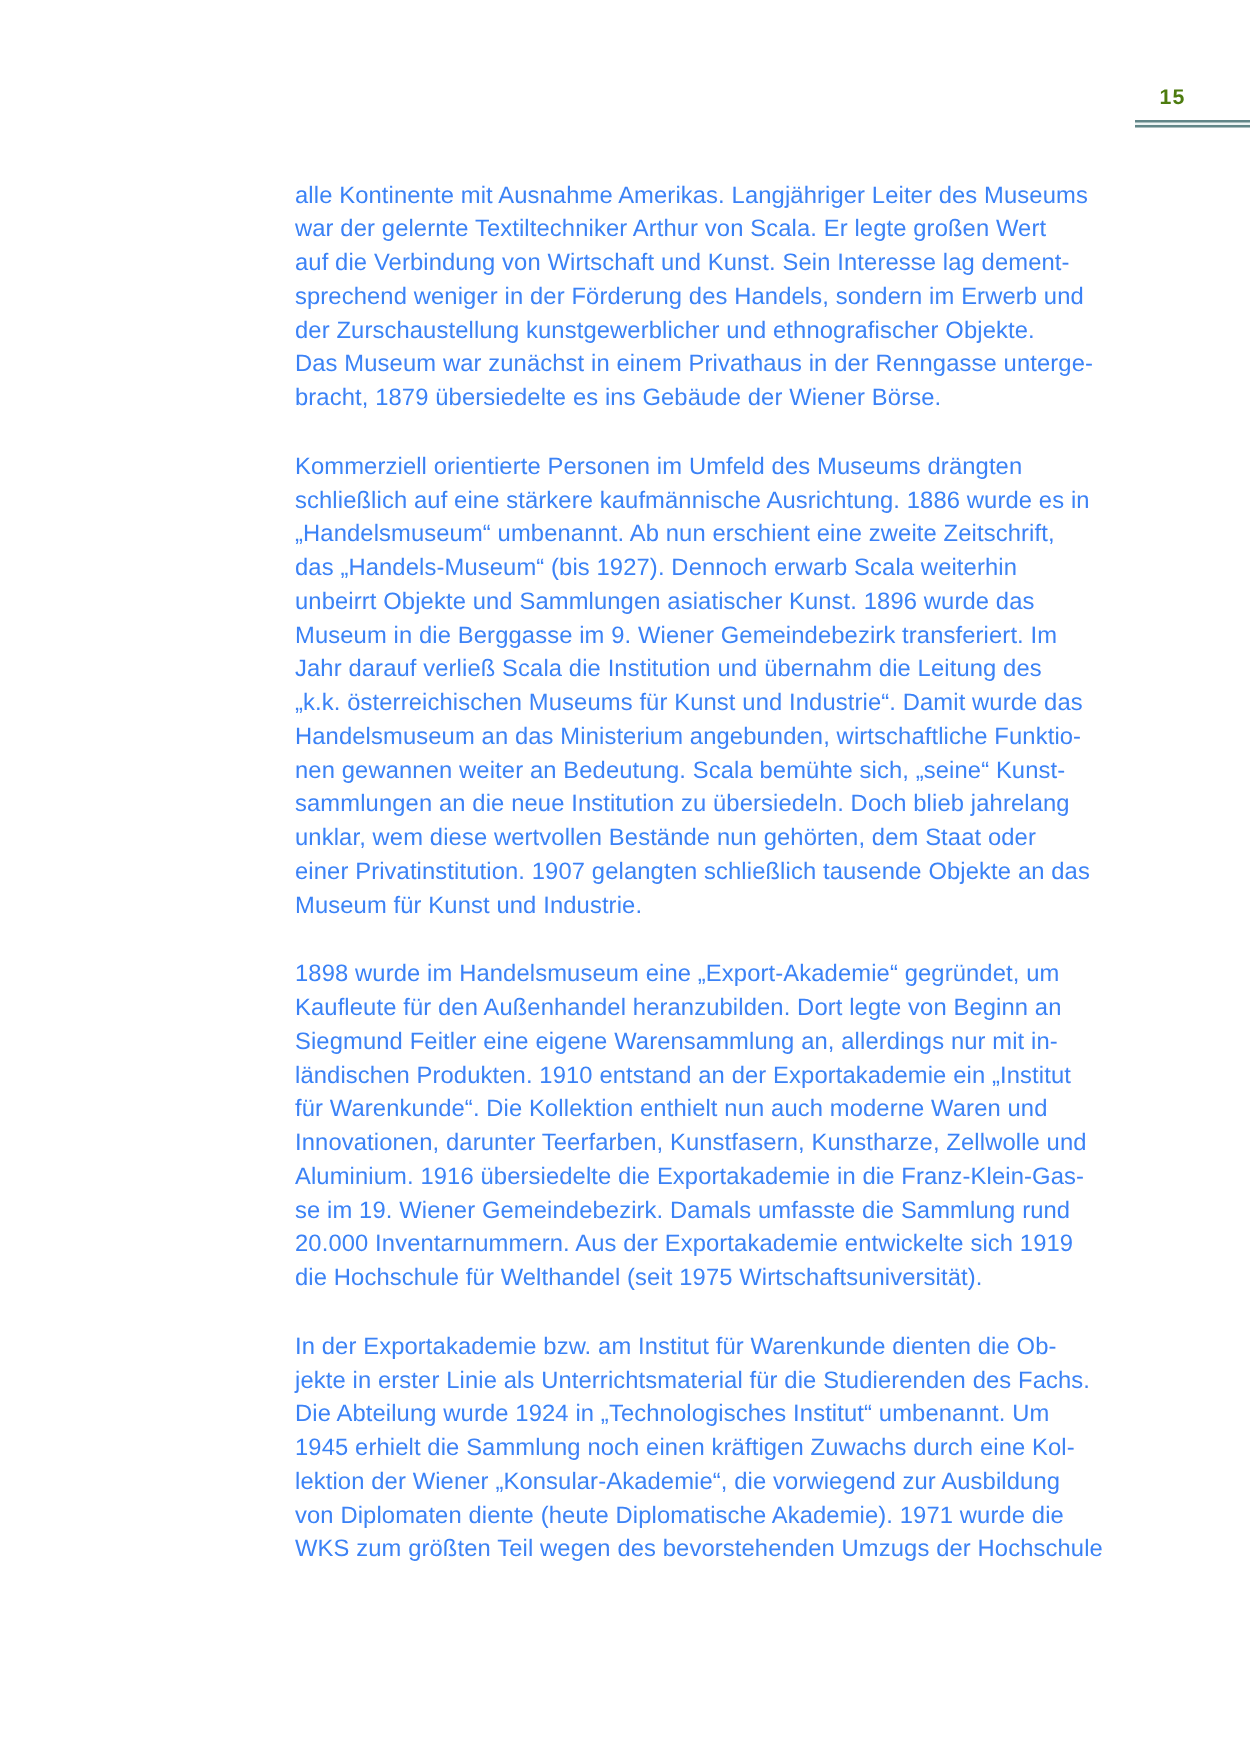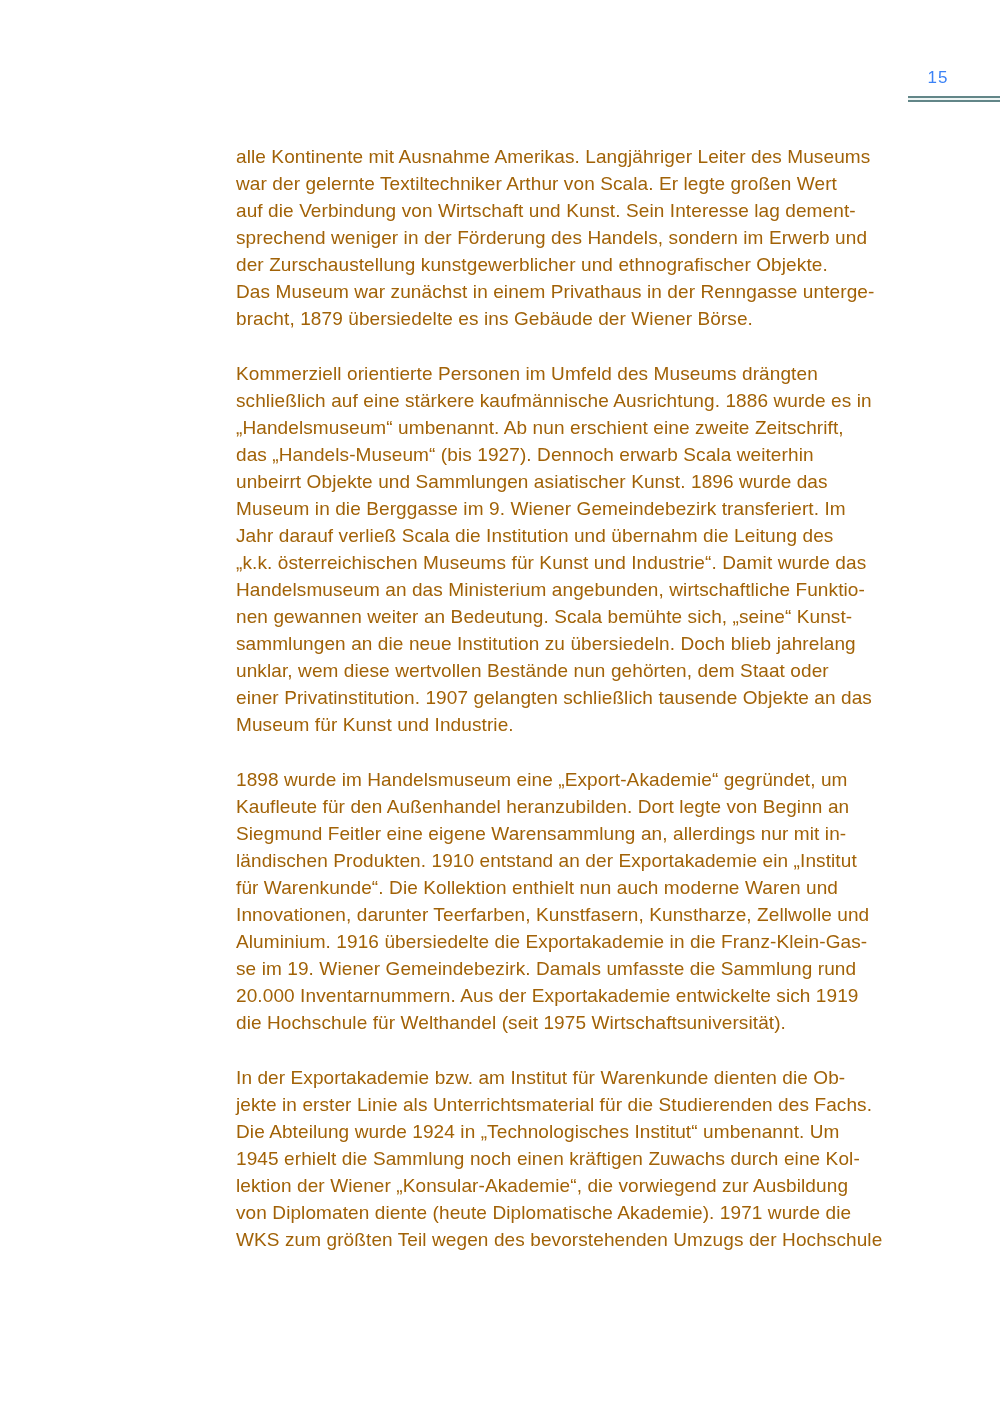--- a/index.html
+++ b/index.html
@@ -15,23 +15,23 @@
     overflow: hidden;
     font-family: "Liberation Sans", "DejaVu Sans", sans-serif;
   }
   .page-number {
     position: absolute;
     top: 68px;
     left: 908px;
     width: 60px;
     text-align: center;
     font-size: 17px;
-    font-weight: 400;
+    font-weight: 700;
     letter-spacing: 1px;
-    color: #3b82f6;
+    color: #4d7c0f;
   }
   .header-rule {
     position: absolute;
     top: 96px;
     left: 908px;
     right: 0;
     height: 2px;
     background: #eef5f4;
     border-top: 2px solid #628688;
     border-bottom: 2px solid #628688;
@@ -40,21 +40,21 @@
     position: absolute;
     left: 236px;
     top: 143px;
     width: 692px;
   }
   .para {
     margin: 0 0 28px 0;
     font-size: 19px;
     line-height: 27px;
     font-weight: 300;
-    color: #a16207;
+    color: #3b82f6;
     letter-spacing: 0.1px;
     white-space: pre-line;
     text-align: left;
   }
 </style>
 </head>
 <body>
 
 <div class="page">
 

